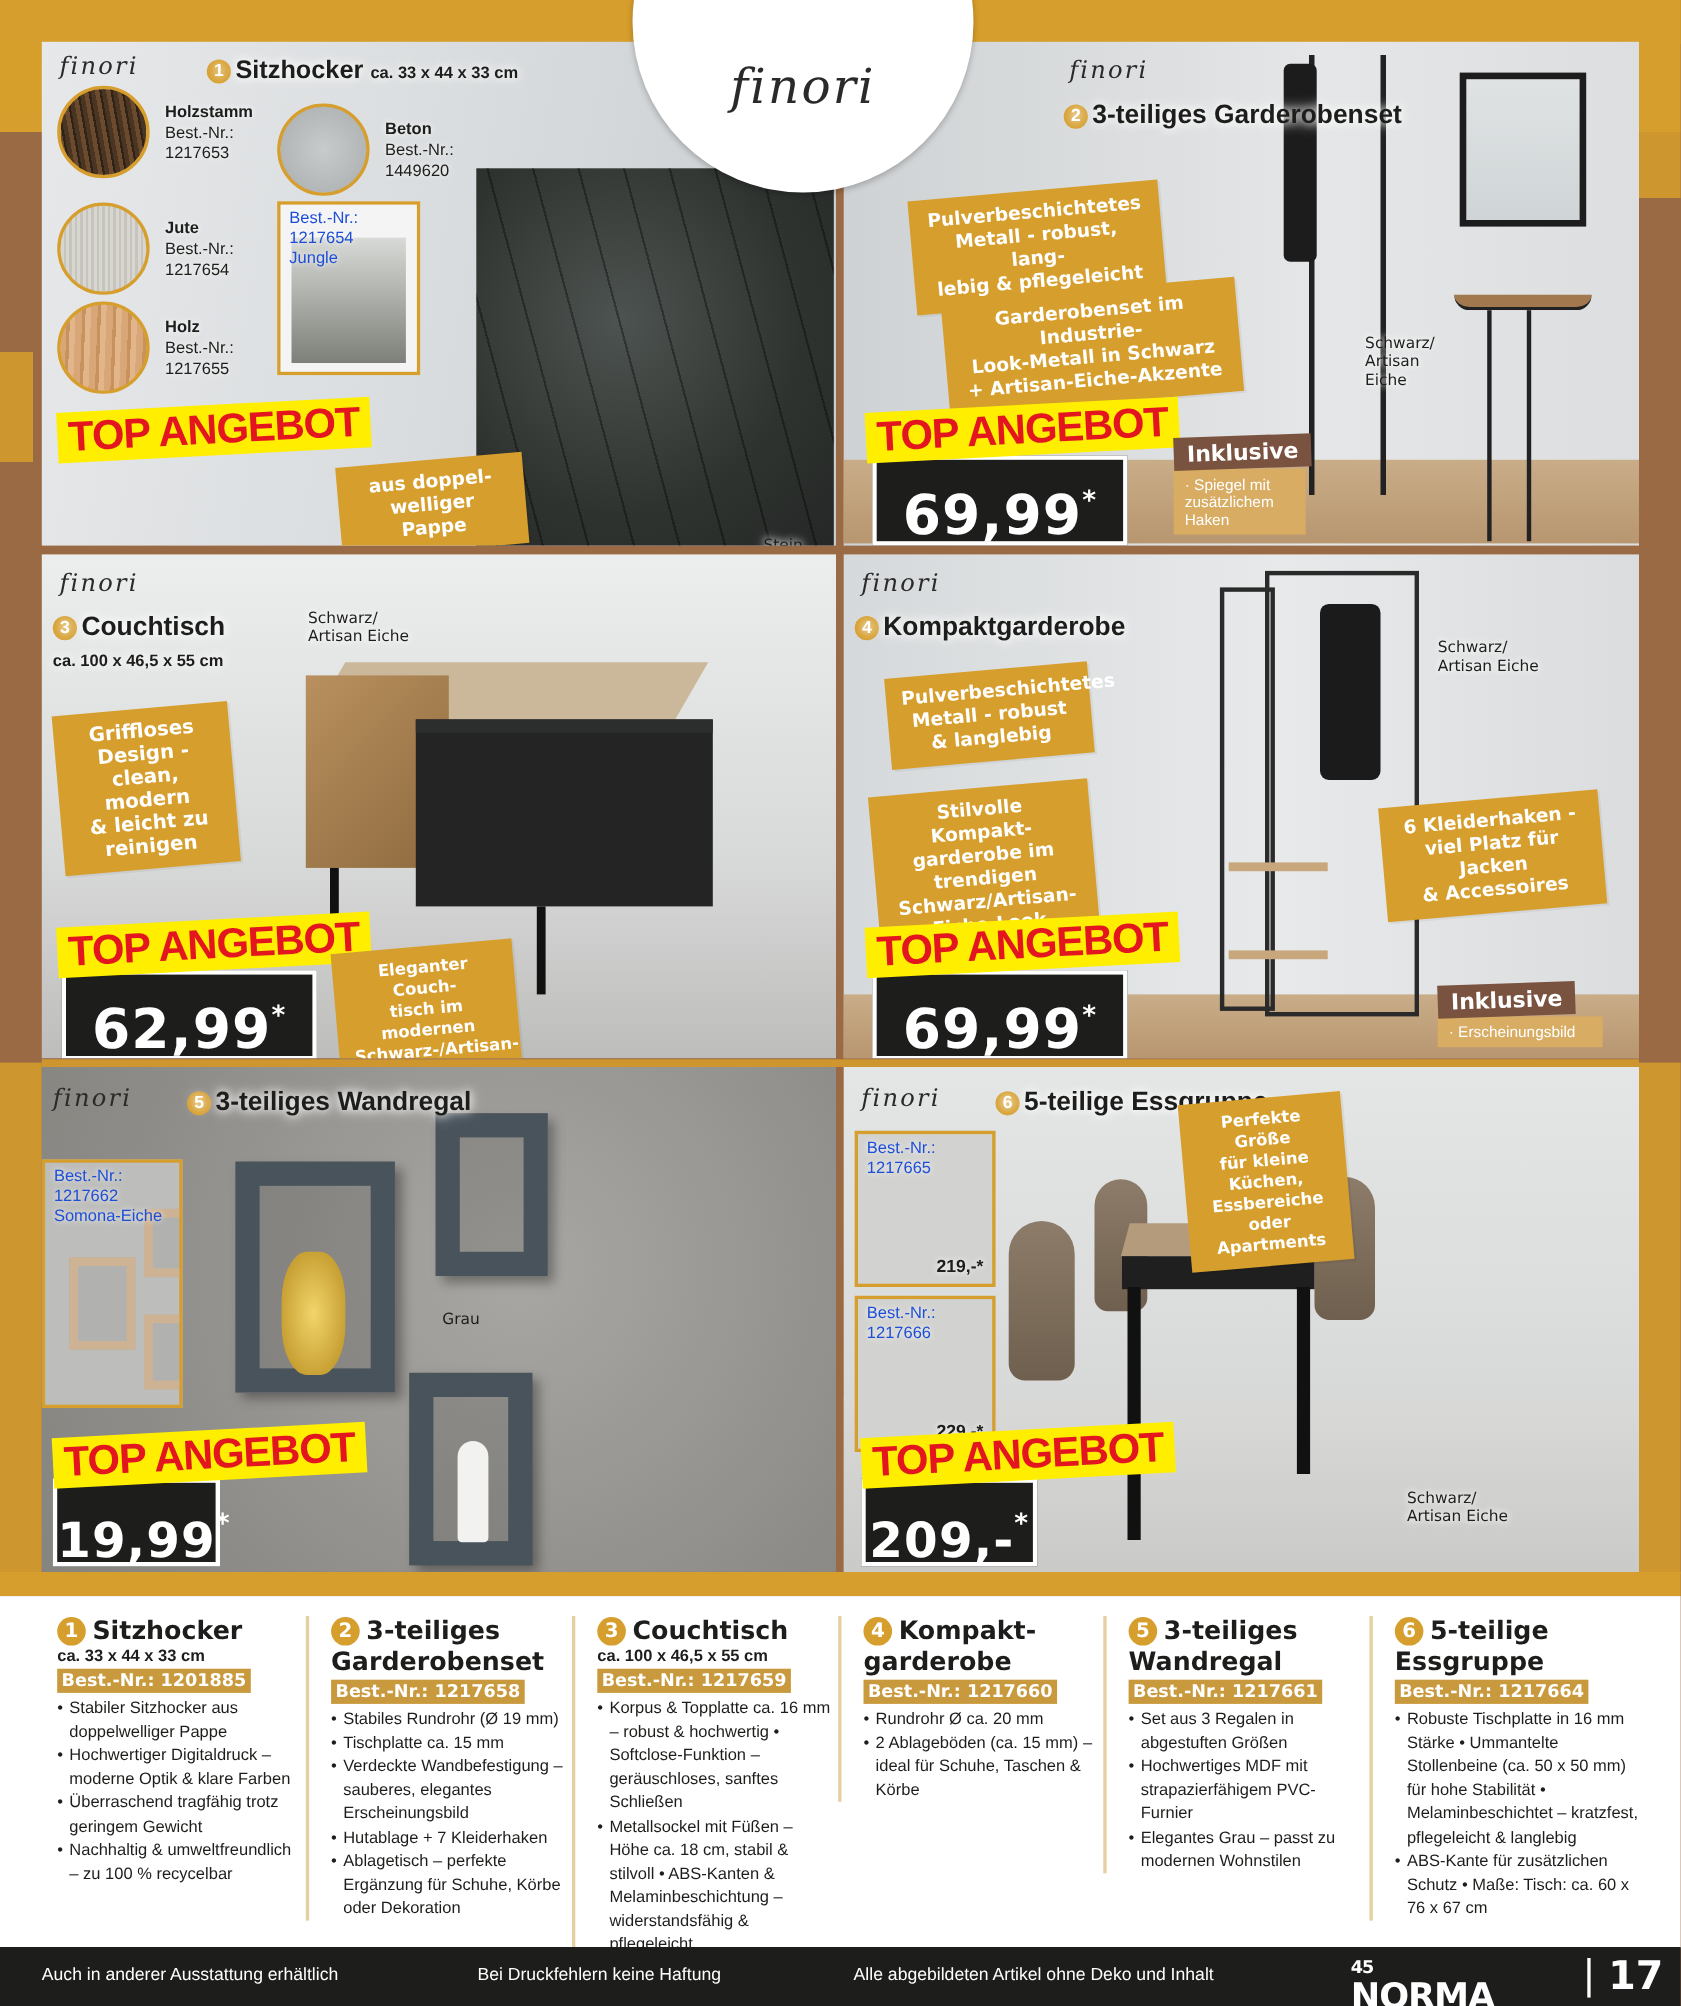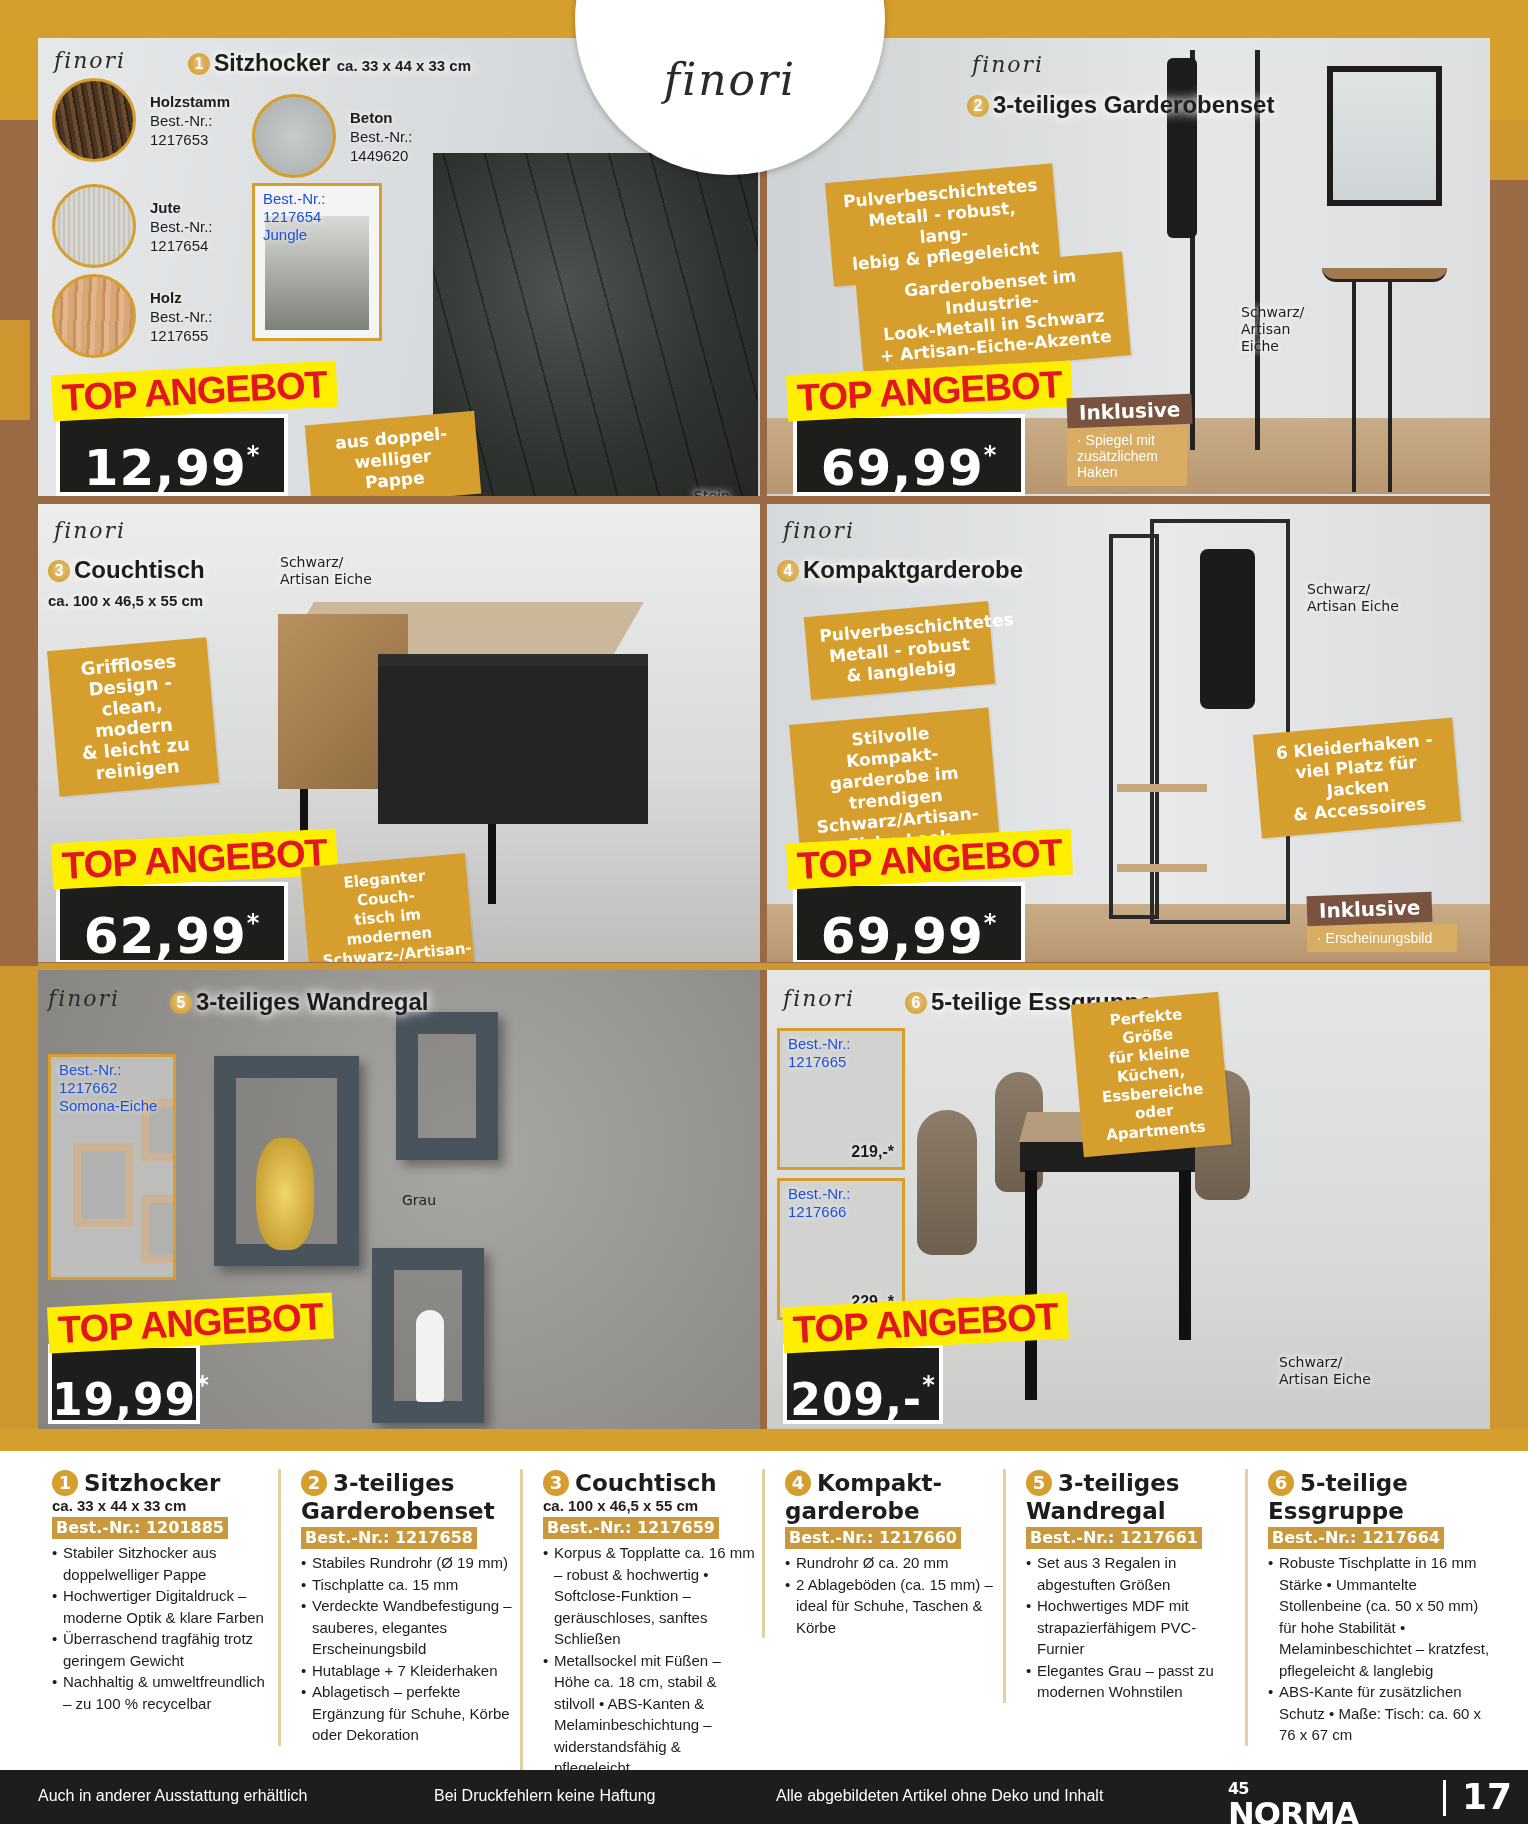--- a/index.html
+++ b/index.html
@@ -120,21 +120,20 @@
   </div>
   <div class="swatch-row" style="left:14px;top:236px">
     <div class="swatch sw-holz"></div>
     <div class="swatch-txt"><b>Holz</b><span>Best.-Nr.:</span><br><span>1217655</span></div>
   </div>
   <div class="inset" style="left:214px;top:145px;width:130px;height:158px">
     <div class="jungle"></div>
     <div class="lbl"><span>Best.-Nr.: 1217654</span><br><span>Jungle</span></div>
   </div>
   <div class="top-badge" style="left:14px;top:330px">TOP ANGEBOT</div>
-  <div class="price-box" style="left:18px;top:376px;width:232px;height:82px"><span>12,99</span><sup>*</sup></div>
   <div class="callout" style="left:270px;top:380px;width:170px;white-space:pre-line">aus doppel-
 welliger Pappe</div>
   <div class="colorlbl" style="left:656px;top:450px">Stein</div>
 </div>
 
 <div class="panel p2">
   <div class="floor1" style="left:0;top:380px;width:723px"></div>
   <div class="gs-stand" style="left:423px;top:12px"></div>
   <div class="coat" style="left:400px;top:20px"></div>
   <div class="mirror" style="left:560px;top:28px"></div>
@@ -223,21 +222,21 @@
 <div class="panel p5">
   <div class="shelf-box" style="left:176px;top:86px;width:145px;height:210px"></div>
   <div class="cactus" style="left:218px;top:168px;width:58px;height:112px"></div>
   <div class="shelf-box" style="left:358px;top:42px;width:102px;height:148px"></div>
   <div class="shelf-box" style="left:334px;top:278px;width:112px;height:175px"></div>
   <div style="position:absolute;left:378px;top:340px;width:28px;height:92px;background:#f2f2f0;border-radius:14px 14px 4px 4px"></div>
   <span class="mini-logo script" style="left:10px;top:16px">finori</span>
   <div class="title" style="left:132px;top:18px;font-size:24px">
     <span class="num">5</span><span>3-teiliges Wandregal</span>
   </div>
-  <div class="inset" style="left:10px;top:84px;width:128px;height:226px;background:#bdbdbb">
+  <div class="inset" style="left:0;top:84px;width:128px;height:226px;background:#bdbdbb">
     <div class="lbl"><span>Best.-Nr.: 1217662</span><br><span>Somona-Eiche</span></div>
     <div class="shelf-inset-box" style="left:90px;top:42px;width:46px;height:62px"></div>
     <div class="shelf-inset-box" style="left:22px;top:86px;width:60px;height:84px"></div>
     <div class="shelf-inset-box" style="left:90px;top:138px;width:52px;height:68px"></div>
   </div>
   <div class="colorlbl" style="left:364px;top:222px;text-shadow:none">Grau</div>
   <div class="top-badge" style="left:10px;top:330px">TOP ANGEBOT</div>
   <div class="price-box" style="left:10px;top:374px;width:152px;height:80px;font-size:44px"><span>19,99</span><sup>*</sup></div>
 </div>
 

